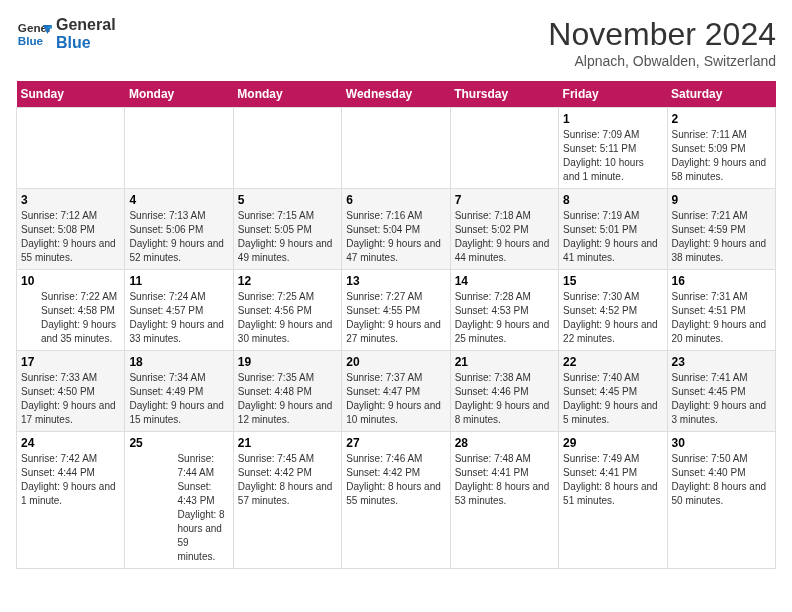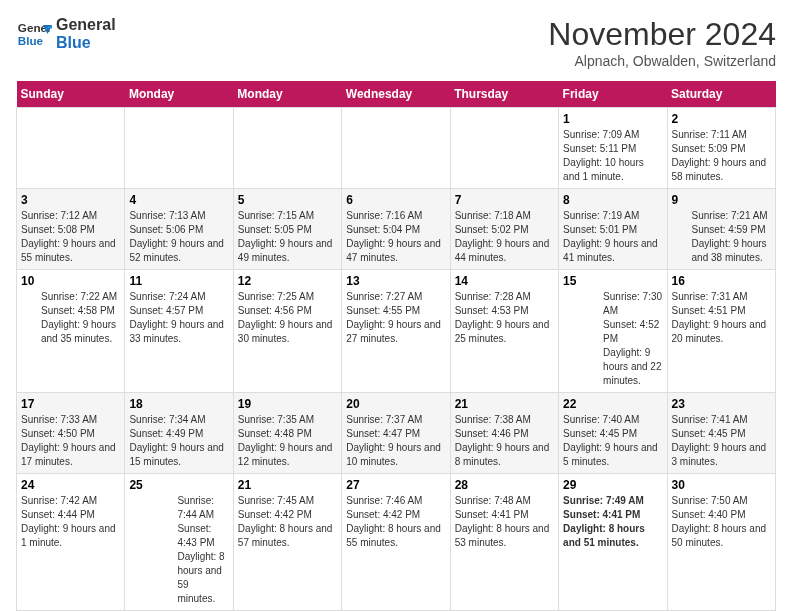--- a/index.html
+++ b/index.html
@@ -162,21 +162,21 @@
 Daylight: 9 hours and 44 minutes.</div>
         </td>
         <td>
           <span class="day-num">8</span>
           <div class="day-info" style="white-space: pre-wrap;">Sunrise: 7:19 AM
 Sunset: 5:01 PM
 Daylight: 9 hours and 41 minutes.</div>
         </td>
         <td>
           <span class="day-num">9</span>
-          <div class="day-info" style="white-space: pre-wrap; margin-left: 20px;">Sunrise: 7:21 AM
+          <div class="day-info" style="white-space: pre-wrap;">Sunrise: 7:21 AM
 Sunset: 4:59 PM
 Daylight: 9 hours and 38 minutes.</div>
         </td>
       </tr>
       <tr>
         <td>
           <span class="day-num">10</span>
           <div class="day-info" style="white-space: pre-wrap; margin-left: 20px;">Sunrise: 7:22 AM
 Sunset: 4:58 PM
 Daylight: 9 hours and 35 minutes.</div>
@@ -200,21 +200,21 @@
 Daylight: 9 hours and 27 minutes.</div>
         </td>
         <td>
           <span class="day-num">14</span>
           <div class="day-info" style="white-space: pre-wrap;">Sunrise: 7:28 AM
 Sunset: 4:53 PM
 Daylight: 9 hours and 25 minutes.</div>
         </td>
         <td>
           <span class="day-num">15</span>
-          <div class="day-info" style="white-space: pre-wrap; margin-left: 40px;">Sunrise: 7:30 AM
+          <div class="day-info" style="white-space: pre-wrap;">Sunrise: 7:30 AM
 Sunset: 4:52 PM
 Daylight: 9 hours and 22 minutes.</div>
         </td>
         <td>
           <span class="day-num">16</span>
           <div class="day-info" style="white-space: pre-wrap;">Sunrise: 7:31 AM
 Sunset: 4:51 PM
 Daylight: 9 hours and 20 minutes.</div>
         </td>
       </tr>
@@ -288,21 +288,21 @@
 Daylight: 8 hours and 55 minutes.</div>
         </td>
         <td>
           <span class="day-num">28</span>
           <div class="day-info" style="white-space: pre-wrap;">Sunrise: 7:48 AM
 Sunset: 4:41 PM
 Daylight: 8 hours and 53 minutes.</div>
         </td>
         <td>
           <span class="day-num">29</span>
-          <div class="day-info" style="white-space: pre-wrap; font-weight: bold;">Sunrise: 7:49 AM
+          <div class="day-info" style="white-space: pre-wrap;">Sunrise: 7:49 AM
 Sunset: 4:41 PM
 Daylight: 8 hours and 51 minutes.</div>
         </td>
         <td>
           <span class="day-num">30</span>
           <div class="day-info" style="white-space: pre-wrap;">Sunrise: 7:50 AM
 Sunset: 4:40 PM
 Daylight: 8 hours and 50 minutes.</div>
         </td>
       </tr>

